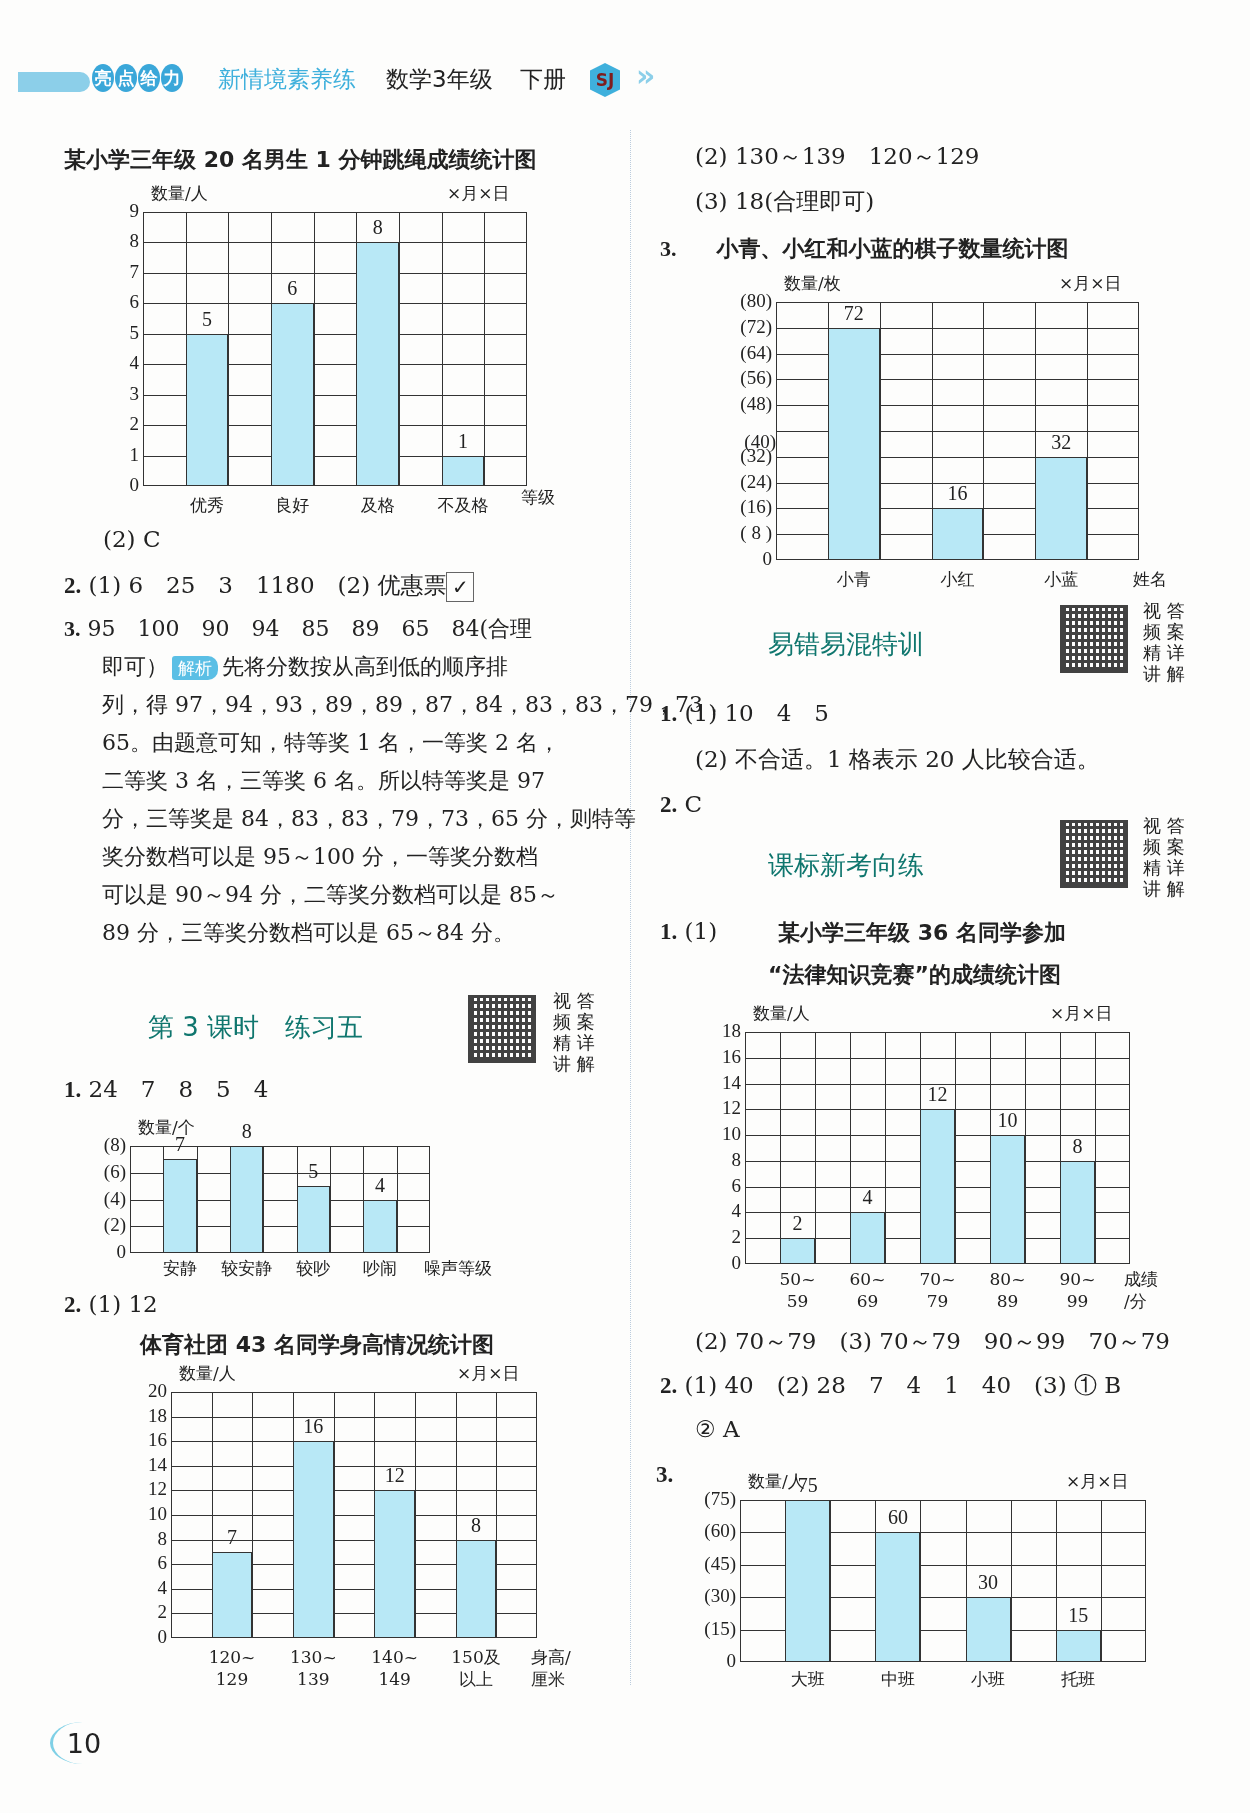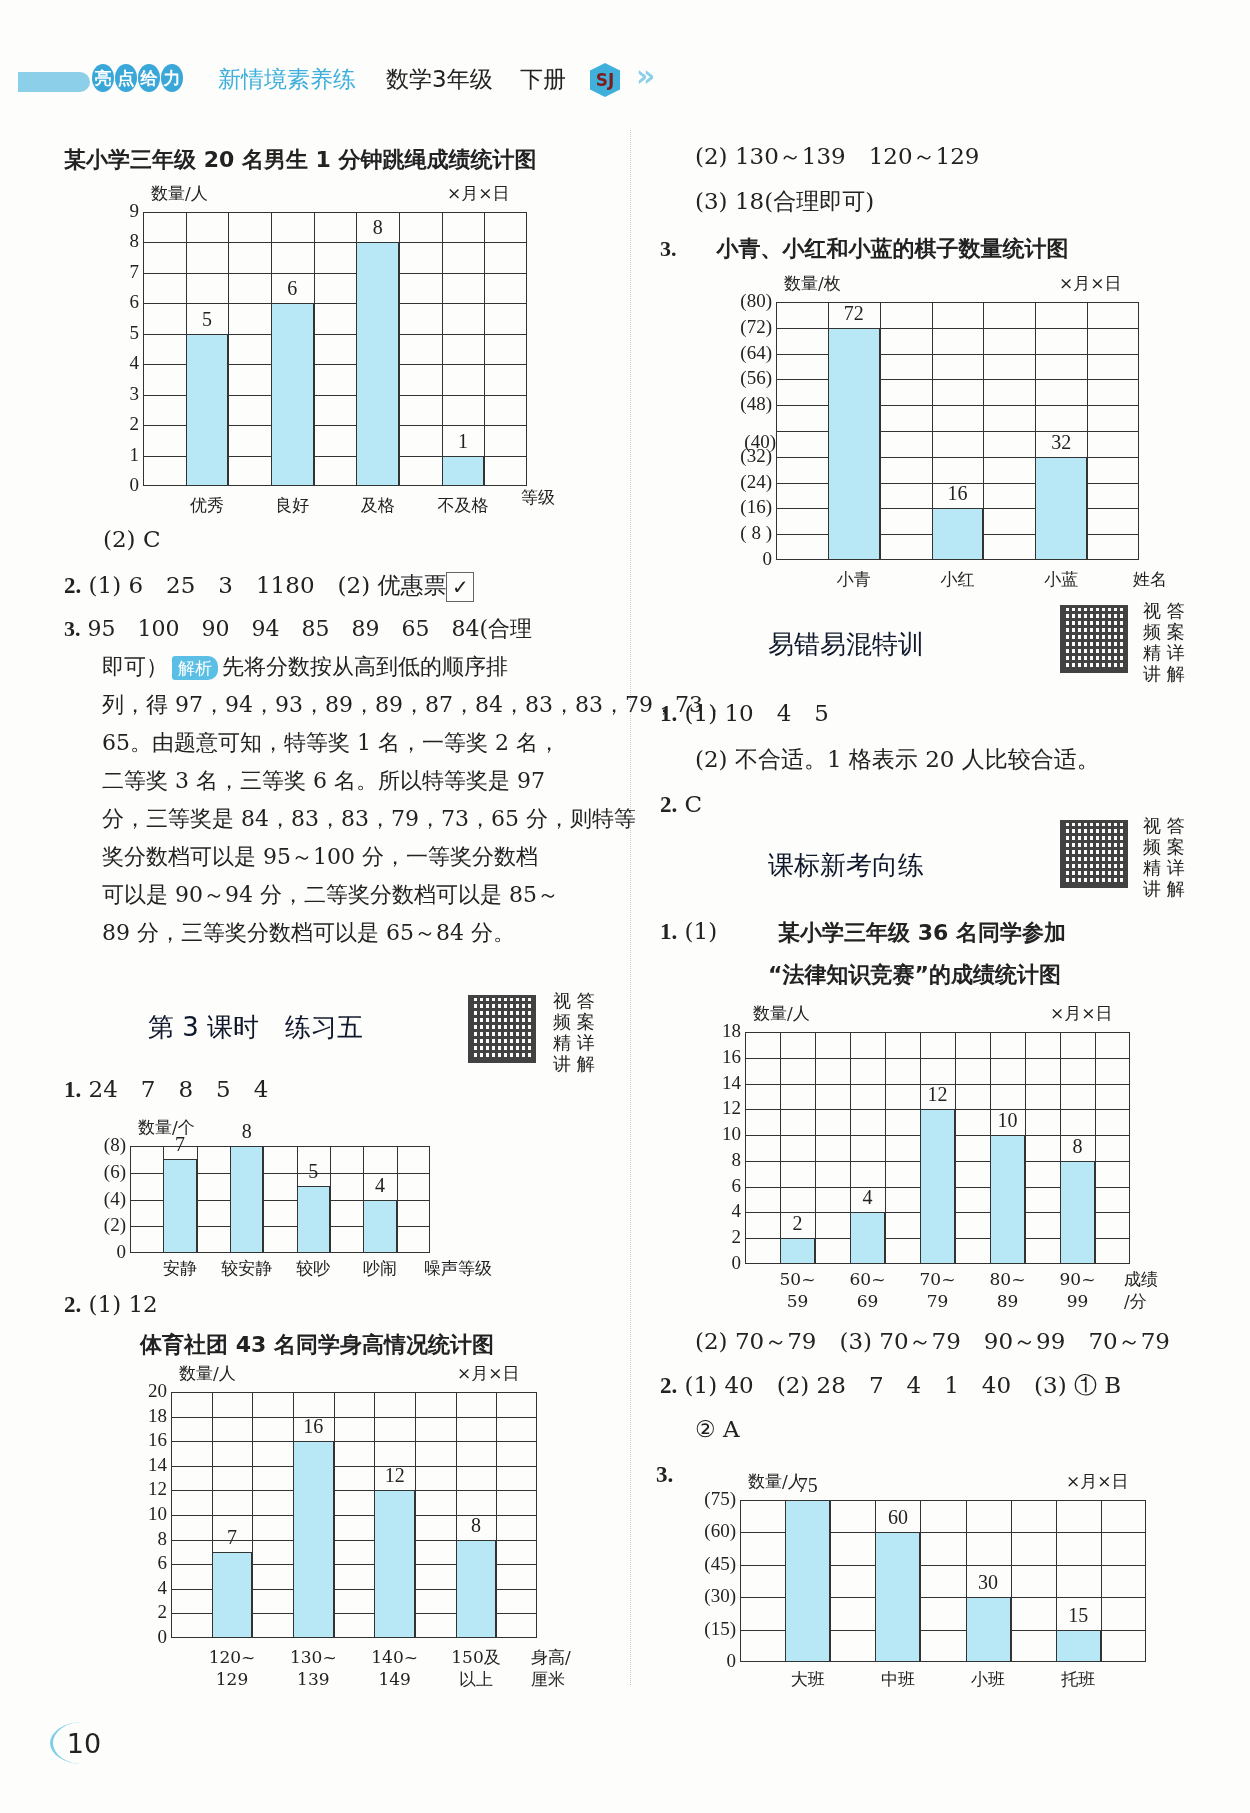--- a/index.html
+++ b/index.html
@@ -15,21 +15,21 @@
   .hdr-book{left:386px;top:64px;font:23px "DejaVu Sans",sans-serif;color:#222;}
   .hdr-vol{left:520px;top:64px;font:23px "DejaVu Sans",sans-serif;color:#222;}
   .hdr-sj{left:590px;top:63px;width:30px;height:34px;background:#3fb0dc;color:#7f1d1d;font:bold 17px "DejaVu Sans",sans-serif;
        clip-path:polygon(50% 0,100% 22%,100% 78%,50% 100%,0 78%,0 22%);display:flex;align-items:center;justify-content:center;}
   .hdr-chev{left:636px;top:58px;color:#8ccfe9;font:bold 30px "DejaVu Sans",sans-serif;}
   .divider{left:630px;top:130px;width:0;height:1555px;border-left:1px dotted #bcd;}
   
   .t{font-size:23px;line-height:38px;white-space:nowrap;}
   .num{font-weight:bold;font-family:"Liberation Serif",serif;}
   .title{font:bold 22px "DejaVu Sans",sans-serif;white-space:nowrap;color:#222;}
-  .sec{font:26px "DejaVu Sans",sans-serif;color:#0f172a;white-space:nowrap;}
+  .sec{font:26px "DejaVu Sans",sans-serif;color:#0f766e;white-space:nowrap;}
   .jiexi{display:inline-block;background:#5bbfe5;color:#fff;font:17px "DejaVu Sans",sans-serif;padding:0 6px;border-radius:3px 10px 10px 3px;line-height:24px;margin:0 4px;}
   .checkbox{display:inline-block;width:26px;height:28px;border:1px solid #666;text-align:center;line-height:28px;font-size:20px;vertical-align:middle;}
   .para{font-size:22px;line-height:38px;}
   
   .qr{width:68px;height:68px;background:
       repeating-linear-gradient(90deg,#222 0 3px,transparent 3px 6px),
       repeating-linear-gradient(0deg,#222 0 3px,#fff 3px 7px);opacity:.85;border:3px solid #222;box-sizing:border-box;}
   .qr-label{font:18px "DejaVu Sans",sans-serif;line-height:21px;width:46px;}
   
   .chart{position:absolute;}

